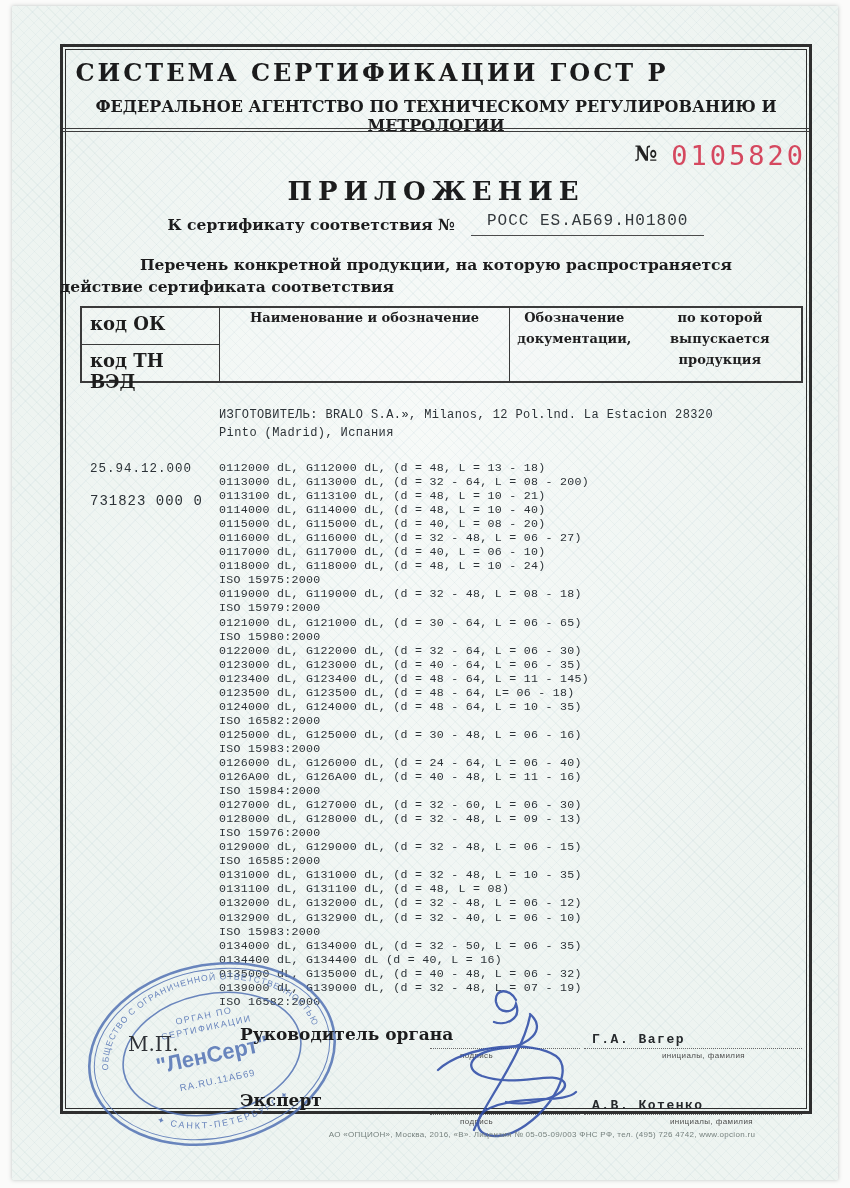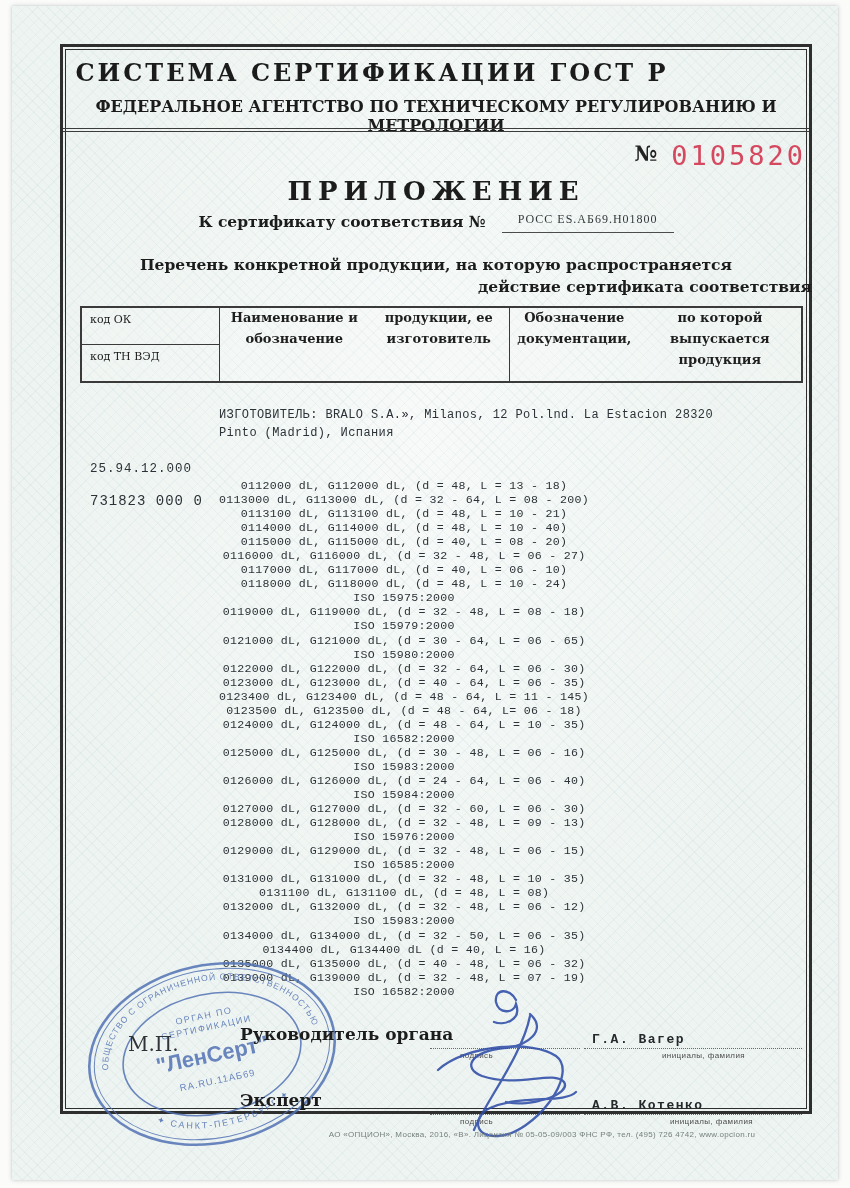--- a/index.html
+++ b/index.html
@@ -48,44 +48,44 @@
   .title{
     position:absolute;left:48px;top:170px;width:752px;text-align:center;
     font-family:"DejaVu Serif", serif;font-weight:bold;font-size:26px;letter-spacing:6px;color:#1c1c1d;
   }
   .certline{
     position:absolute;left:48px;top:206px;width:752px;
     display:flex;justify-content:center;align-items:flex-end;gap:16px;
   }
   .certline .lbl{font-family:"DejaVu Serif", serif;font-weight:bold;font-size:15.5px;color:#1c1c1d;padding-bottom:2px;}
   .certline .val{
-    font-family:Liberation Serif, serif;font-size:12px;letter-spacing:1px;color:#33383c;
+    font-family:Liberation Mono, monospace;font-size:16px;letter-spacing:1px;color:#33383c;
     border-bottom:1.5px solid #4c4c4c;padding:0 16px 5px;
   }
   .sub1{position:absolute;left:48px;top:249px;width:752px;text-align:center;
     font-family:"DejaVu Serif", serif;font-weight:bold;font-size:15.5px;color:#1c1c1d;}
-  .sub2{position:absolute;left:48px;top:271px;width:752px;text-align:right;
+  .sub2{position:absolute;left:48px;top:271px;width:752px;text-align:left;
     font-family:"DejaVu Serif", serif;font-weight:bold;font-size:15.5px;color:#1c1c1d;}
   .ptable{
     position:absolute;left:68px;top:300px;width:723px;height:77px;box-sizing:border-box;
     border:2px solid #3a3a3a;display:flex;background:rgba(255,255,255,0.12);
   }
   .t-col1{width:138px;box-sizing:border-box;border-right:1.5px solid #3a3a3a;display:flex;flex-direction:column;}
   .t-col1 .cell{height:50%;box-sizing:border-box;padding:5px 8px 0;
-    font-family:"DejaVu Serif", serif;font-weight:normal;font-size:11px;}
+    font-family:"DejaVu Serif", serif;font-weight:bold;font-size:18px;}
   .t-col1 .cell.top{border-bottom:1.5px solid #3a3a3a;}
   .t-col2{width:290px;box-sizing:border-box;border-right:1.5px solid #3a3a3a;}
   .t-col3{flex:1;}
   .t-head{height:100%;display:flex;flex-direction:row;justify-content:center;text-align:center;
     font-family:"DejaVu Serif", serif;font-weight:bold;font-size:13px;line-height:1.6;color:#1e1e1f;}
   .mono{font-family:"Liberation Mono", monospace;color:#2c3237;}
   .mfr{position:absolute;left:207px;top:400px;font-size:12px;line-height:18px;white-space:pre;letter-spacing:0.4px;}
   .code-ok{position:absolute;left:78px;top:456px;font-size:12.5px;letter-spacing:1px;}
   .code-tnved{position:absolute;left:78px;top:487px;font-size:14px;letter-spacing:1px;}
-  .lines{position:absolute;left:207px;top:473px;text-align:center;}
+  .lines{position:absolute;left:207px;top:455px;}
   .mono-line{font-family:"Liberation Mono", monospace;font-size:11.6px;line-height:14.05px;
     white-space:pre;letter-spacing:0.3px;color:#2c3237;}
   .stamp{position:absolute;left:64px;top:950px;opacity:0.85;}
   .stamp text{fill:var(--stamp-blue,#5272b4);font-family:"Liberation Sans", sans-serif;}
   .mp{position:absolute;left:116px;top:1026px;font-family:"DejaVu Serif", serif;font-size:20px;color:#2f3237;}
   .sig-label{position:absolute;font-family:"DejaVu Serif", serif;font-weight:bold;font-size:17px;color:#1c1c1d;}
   .sig-line{position:absolute;border-bottom:1px dotted #6b6b6b;height:18px;}
   .sig-cap{position:absolute;font-family:"Liberation Sans", sans-serif;font-size:8px;color:#4d4d4d;letter-spacing:0.4px;}
   .sig-name{position:absolute;font-family:"Liberation Mono", monospace;font-weight:600;font-size:13px;letter-spacing:1.5px;color:#26292c;}
   .autograph{position:absolute;left:400px;top:980px;}
@@ -118,21 +118,20 @@
   <div class="sub2">действие сертификата соответствия</div>
 
   <div class="ptable">
     <div class="t-col1">
       <div class="cell top">код ОК</div>
       <div class="cell">код ТН ВЭД</div>
     </div>
     <div class="t-col2">
       <div class="t-head">
         <div>Наименование и обозначение</div>
-        <div>продукции, ее изготовитель</div>
       </div>
     </div>
     <div class="t-col3">
       <div class="t-head">
         <div>Обозначение документации,</div>
         <div>по которой выпускается продукция</div>
       </div>
     </div>
   </div>
 
@@ -158,29 +157,31 @@
       <div class="mono-line">ISO 15980:2000</div>
       <div class="mono-line">0122000 dL, G122000 dL, (d = 32 - 64, L = 06 - 30)</div>
       <div class="mono-line">0123000 dL, G123000 dL, (d = 40 - 64, L = 06 - 35)</div>
       <div class="mono-line">0123400 dL, G123400 dL, (d = 48 - 64, L = 11 - 145)</div>
       <div class="mono-line">0123500 dL, G123500 dL, (d = 48 - 64, L= 06 - 18)</div>
       <div class="mono-line">0124000 dL, G124000 dL, (d = 48 - 64, L = 10 - 35)</div>
       <div class="mono-line">ISO 16582:2000</div>
       <div class="mono-line">0125000 dL, G125000 dL, (d = 30 - 48, L = 06 - 16)</div>
       <div class="mono-line">ISO 15983:2000</div>
       <div class="mono-line">0126000 dL, G126000 dL, (d = 24 - 64, L = 06 - 40)</div>
+      <div class="mono-line">0126A00 dL, G126A00 dL, (d = 40 - 48, L = 11 - 16)</div>
       <div class="mono-line">ISO 15984:2000</div>
       <div class="mono-line">0127000 dL, G127000 dL, (d = 32 - 60, L = 06 - 30)</div>
       <div class="mono-line">0128000 dL, G128000 dL, (d = 32 - 48, L = 09 - 13)</div>
       <div class="mono-line">ISO 15976:2000</div>
       <div class="mono-line">0129000 dL, G129000 dL, (d = 32 - 48, L = 06 - 15)</div>
       <div class="mono-line">ISO 16585:2000</div>
       <div class="mono-line">0131000 dL, G131000 dL, (d = 32 - 48, L = 10 - 35)</div>
       <div class="mono-line">0131100 dL, G131100 dL, (d = 48, L = 08)</div>
       <div class="mono-line">0132000 dL, G132000 dL, (d = 32 - 48, L = 06 - 12)</div>
+      <div class="mono-line">0132900 dL, G132900 dL, (d = 32 - 40, L = 06 - 10)</div>
       <div class="mono-line">ISO 15983:2000</div>
       <div class="mono-line">0134000 dL, G134000 dL, (d = 32 - 50, L = 06 - 35)</div>
       <div class="mono-line">0134400 dL, G134400 dL (d = 40, L = 16)</div>
       <div class="mono-line">0135000 dL, G135000 dL, (d = 40 - 48, L = 06 - 32)</div>
       <div class="mono-line">0139000 dL, G139000 dL, (d = 32 - 48, L = 07 - 19)</div>
       <div class="mono-line">ISO 16582:2000</div>
     </div>
 
   <svg class="stamp" width="272" height="196" viewBox="0 0 272 196">
     <g transform="rotate(-12 136 98)" fill="none" stroke="#5272b4">

